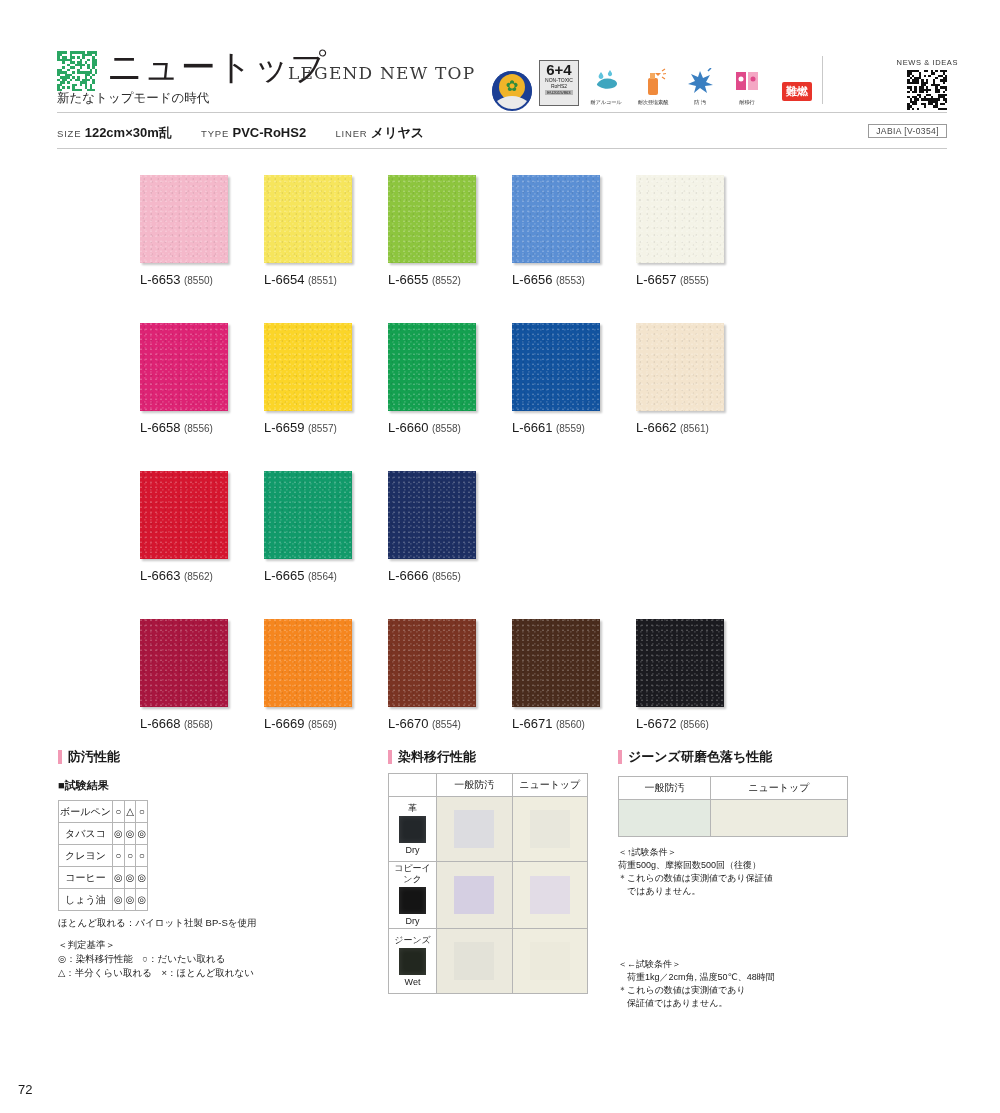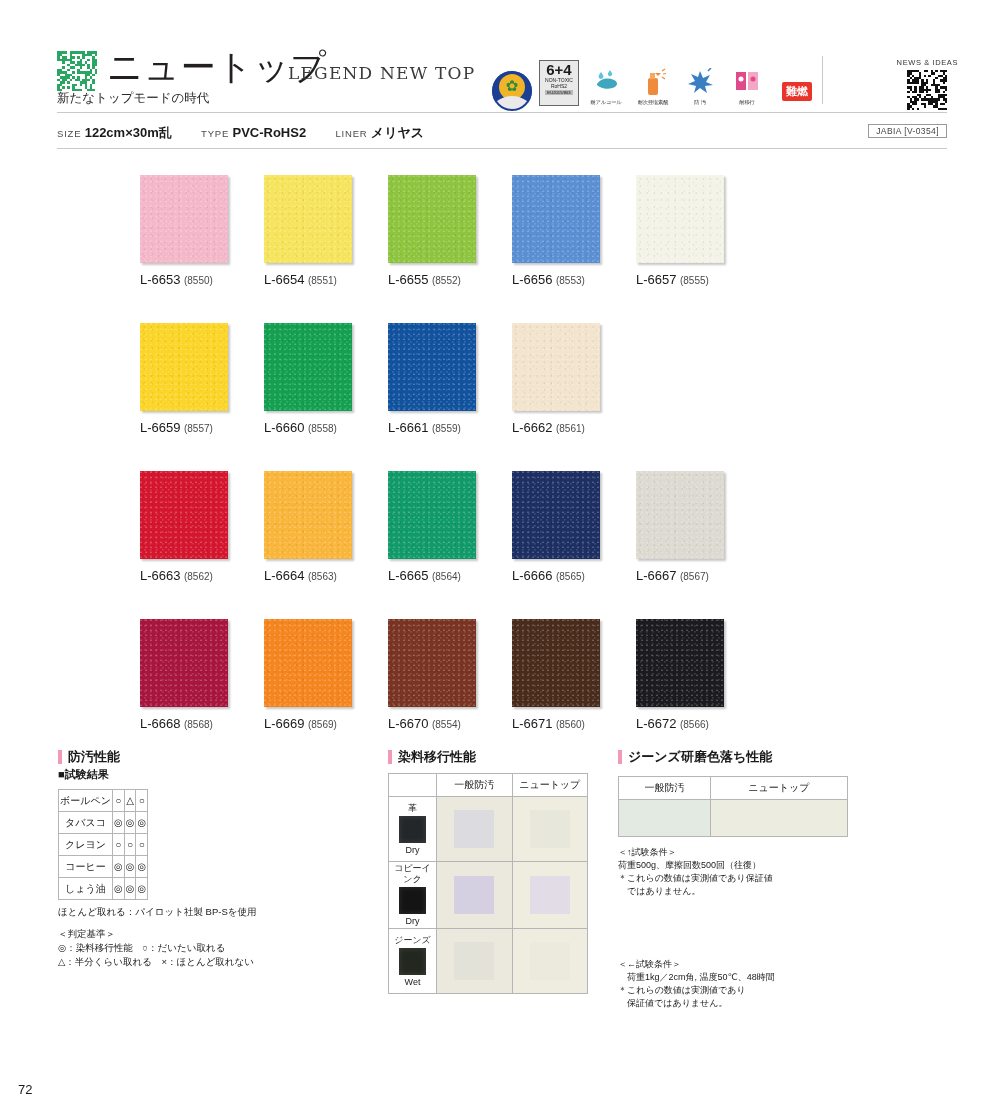--- a/index.html
+++ b/index.html
@@ -65,21 +65,21 @@
                      radial-gradient(circle at 82% 15%, rgba(255,255,255,.55) 0.5px, transparent 1px),
                      radial-gradient(circle at 38% 80%, rgba(0,0,0,.16) 0.7px, transparent 1.2px);
     background-size:5px 5px,7px 7px,6px 6px,9px 9px;}
   .scap{margin-top:9px;font-size:12.5px;white-space:nowrap;color:#1a1a1a;}
   .scap .code{font-size:13px;}
   .scap .alt{font-size:10px;color:#4a4a4a;}
 
   
   .panel-title{display:flex;align-items:center;font-size:13px;font-weight:bold;color:#1a1a1a;}
   .panel-title .bar{width:4px;height:14px;background:#f29ab5;margin-right:6px;display:inline-block;}
-  .subtitle{font-size:11px;font-weight:bold;color:#1a1a1a;margin-top:1px;}
+  .subtitle{font-size:11px;font-weight:bold;color:#1a1a1a;margin-top:12px;}
 
   .p1{position:absolute;left:58px;top:748px;width:312px;}
   table.t1{border-collapse:collapse;margin-top:7px;font-size:10px;}
   table.t1 td,table.t1 th{border:1px solid #b5b5b5;text-align:center;height:19px;font-weight:normal;color:#1a1a1a;}
   table.t1 th{font-size:10px;}
   table.t1 .c0{width:74px;}
   table.t1 .cx{width:78px;}
   .note1{font-size:9.5px;margin-top:6px;color:#1a1a1a;}
   .crit{font-size:9.5px;margin-top:8px;line-height:14px;color:#1a1a1a;}
 
@@ -514,20 +514,26 @@
       </div>
       <div class="scell">
         <div class="sw" style="background:#f4f3e7"></div>
       <div class="scap">
         <span class="code">L-6657</span>
         <span class="alt">(8555)</span></div>
       </div>
     </div>
     <div class="srow">
       <div class="scell">
+        <div class="sw" style="background:#dd2374"></div>
+      <div class="scap">
+        <span class="code">L-6658</span>
+        <span class="alt">(8556)</span></div>
+      </div>
+      <div class="scell">
         <div class="sw" style="background:#fbd528"></div>
       <div class="scap">
         <span class="code">L-6659</span>
         <span class="alt">(8557)</span></div>
       </div>
       <div class="scell">
         <div class="sw" style="background:#14a050"></div>
       <div class="scap">
         <span class="code">L-6660</span>
         <span class="alt">(8558)</span></div>
@@ -546,42 +552,30 @@
       </div>
     </div>
     <div class="srow">
       <div class="scell">
         <div class="sw" style="background:#d5162f"></div>
       <div class="scap">
         <span class="code">L-6663</span>
         <span class="alt">(8562)</span></div>
       </div>
       <div class="scell">
-        <div class="sw" style="background:#f9b63b"></div>
-      <div class="scap">
-        <span class="code">L-6664</span>
-        <span class="alt">(8563)</span></div>
-      </div>
-      <div class="scell">
         <div class="sw" style="background:#119a6a"></div>
       <div class="scap">
         <span class="code">L-6665</span>
         <span class="alt">(8564)</span></div>
       </div>
       <div class="scell">
         <div class="sw" style="background:#1d2f63"></div>
       <div class="scap">
         <span class="code">L-6666</span>
         <span class="alt">(8565)</span></div>
-      </div>
-      <div class="scell">
-        <div class="sw" style="background:#dddad2"></div>
-      <div class="scap">
-        <span class="code">L-6667</span>
-        <span class="alt">(8567)</span></div>
       </div>
     </div>
     <div class="srow">
       <div class="scell">
         <div class="sw" style="background:#a8163f"></div>
       <div class="scap">
         <span class="code">L-6668</span>
         <span class="alt">(8568)</span></div>
       </div>
       <div class="scell">

